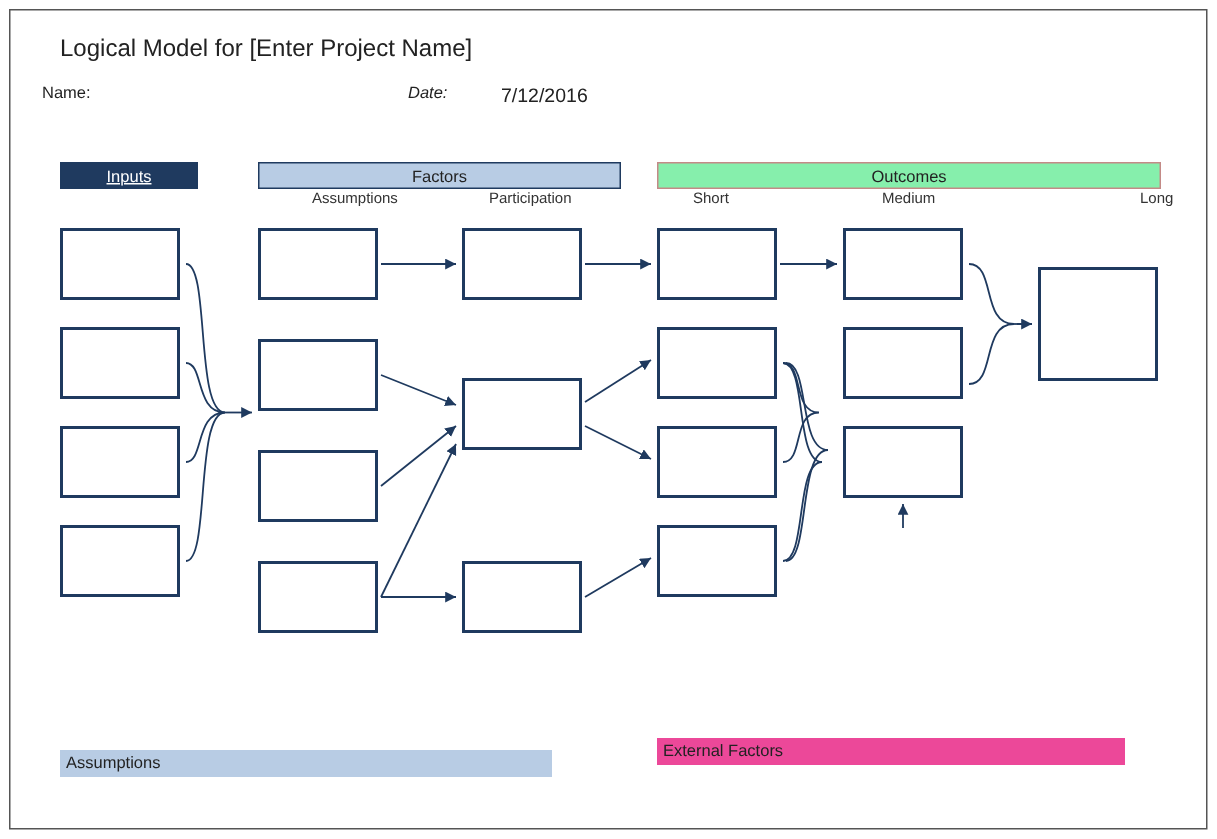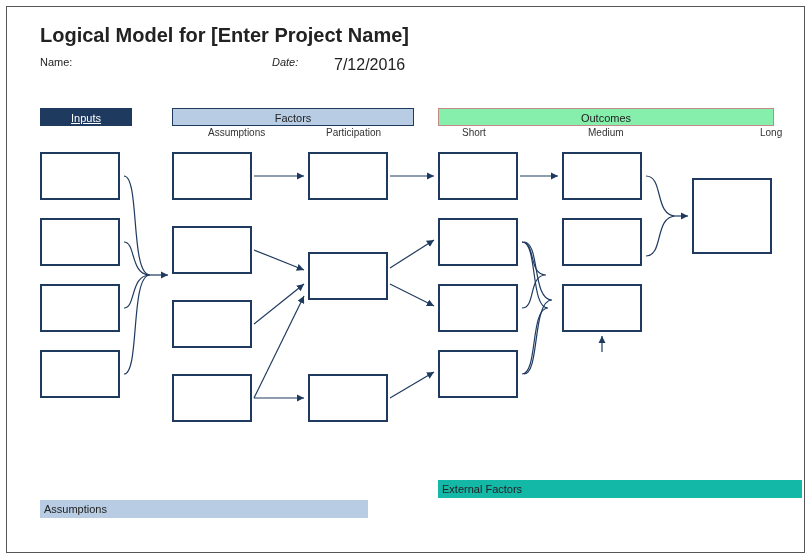--- a/index.html
+++ b/index.html
@@ -18,45 +18,45 @@
     top: 6px;
     width: 799px;
     height: 547px;
     border: 1px solid #555;
     background: #fff;
   }
   .title {
     position: absolute;
     left: 40px;
     top: 24px;
-    font-size: 20px;
-    font-weight: bold;
+    font-size: 16px;
+    font-weight: normal;
     color: #222;
   }
   .label-name {
     position: absolute;
-    left: 40px;
+    left: 28px;
     top: 56px;
     font-size: 11px;
     color: #222;
     text-align: center;
   }
   .label-date {
     position: absolute;
     left: 272px;
     top: 56px;
     font-size: 11px;
     color: #222;
     font-style: italic;
   }
   .value-date {
     position: absolute;
     left: 334px;
     top: 56px;
-    font-size: 16px;
+    font-size: 13px;
     color: #222;
   }
   .banner {
     position: absolute;
     height: 18px;
     text-align: center;
     font-size: 11px;
     color: #fff;
     line-height: 18px;
     border: 1px solid #1f3a5f;
@@ -98,22 +98,22 @@
     font-size: 11px;
     color: #222;
     padding-left: 4px;
     line-height: 18px;
   }
   .footer-left {
     left: 40px; top: 500px; width: 328px;
     background: #b8cce4;
   }
   .footer-right {
-    left: 438px; top: 480px; width: 364px;
-    background: #14b8a6;
+    left: 438px; top: 492px; width: 312px;
+    background: #ec4899;
   }
   svg.connectors {
     position: absolute;
     left: 0; top: 0;
     width: 811px; height: 559px;
     pointer-events: none;
   }
 </style>
 </head>
 <body>

